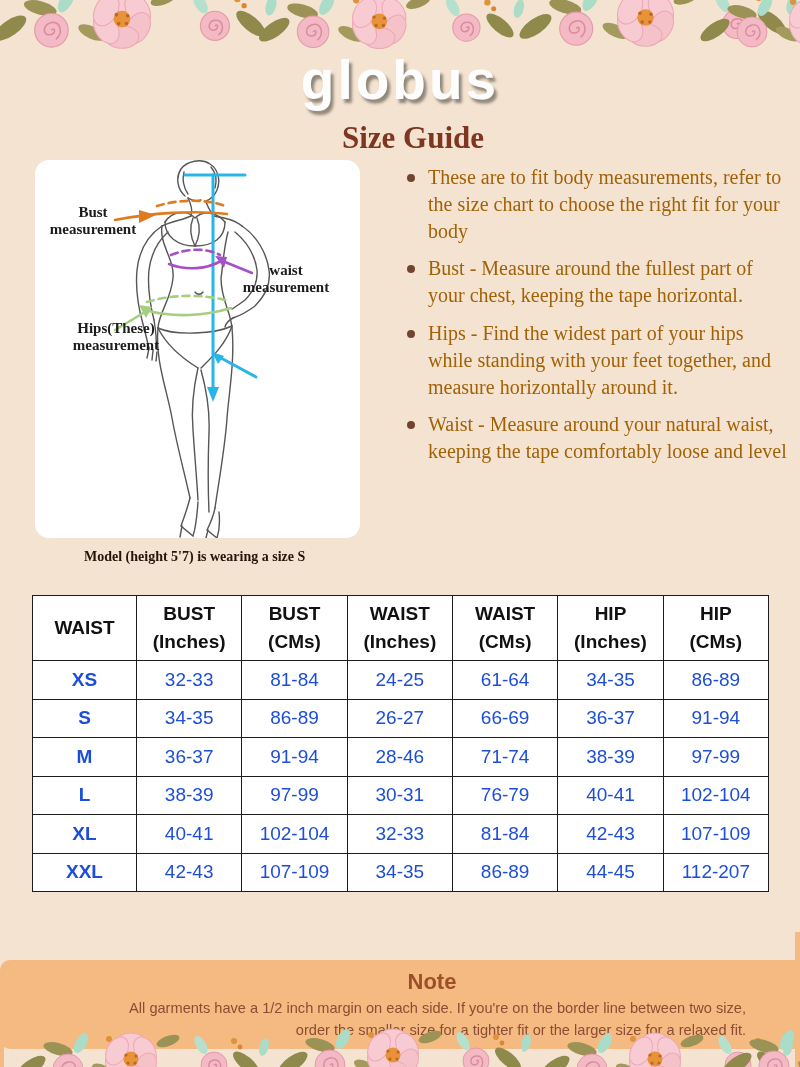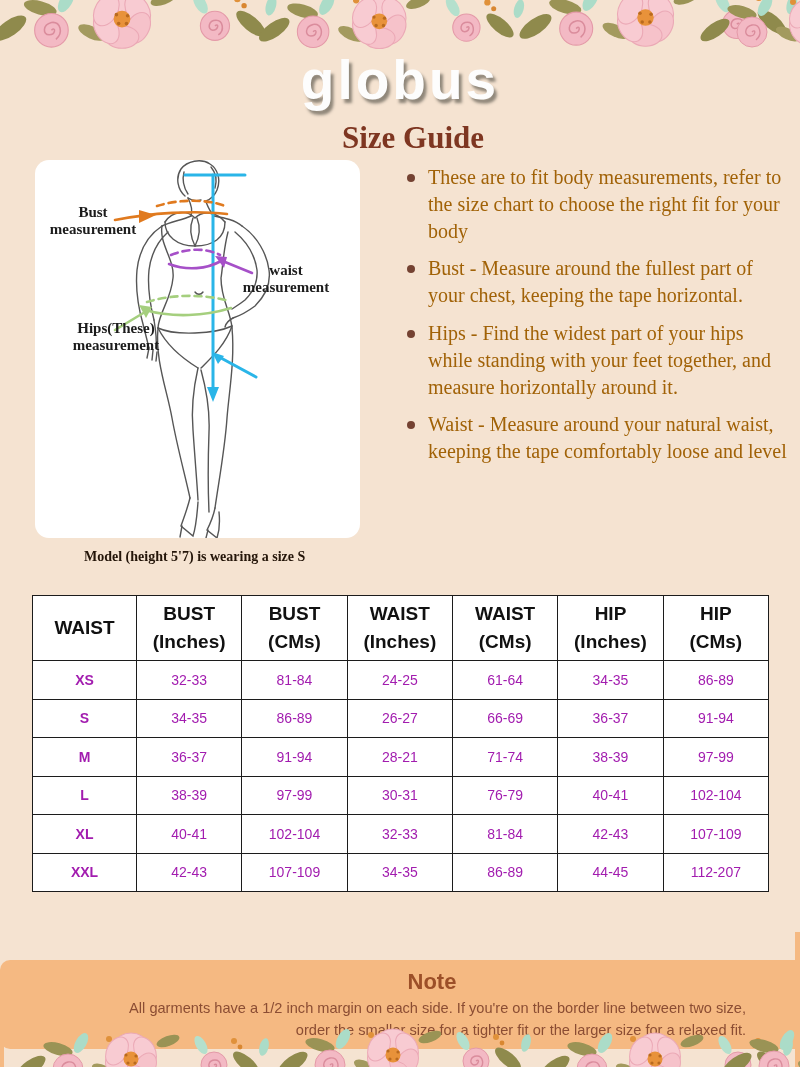--- a/index.html
+++ b/index.html
@@ -60,21 +60,21 @@
     font-family:"Liberation Sans", sans-serif; table-layout:fixed;
   }
   .size-table th, .size-table td {
     border:1.7px solid #1c1c1c; text-align:center; vertical-align:middle;
     padding:0;
   }
   .size-table thead th {
     height:64px; font-size:19px; font-weight:700; color:#111;
     white-space:pre-line; line-height:1.45;
   }
-  .size-table tbody td { height:37.5px; font-size:14px; color:#a21caf; }
+  .size-table tbody td { height:37.5px; font-size:19px; color:#1d4ed8; }
   .size-table tbody td.size-cell { font-weight:700; }
   
   .note {
     position:absolute; left:0; top:960px; width:794px; height:89px;
     background:#f5b982; border-radius:10px 14px 14px 10px;
     font-family:"Liberation Sans", sans-serif;
     padding-left:35px;
   }
   .note-title {
     margin-top:9px; text-align:center;
@@ -283,21 +283,21 @@
           <td>86-89</td>
           <td>26-27</td>
           <td>66-69</td>
           <td>36-37</td>
           <td>91-94</td>
         </tr>
         <tr>
           <td class="size-cell">M</td>
           <td>36-37</td>
           <td>91-94</td>
-          <td>28-21</td>
+          <td>28-46</td>
           <td>71-74</td>
           <td>38-39</td>
           <td>97-99</td>
         </tr>
         <tr>
           <td class="size-cell">L</td>
           <td>38-39</td>
           <td>97-99</td>
           <td>30-31</td>
           <td>76-79</td>

